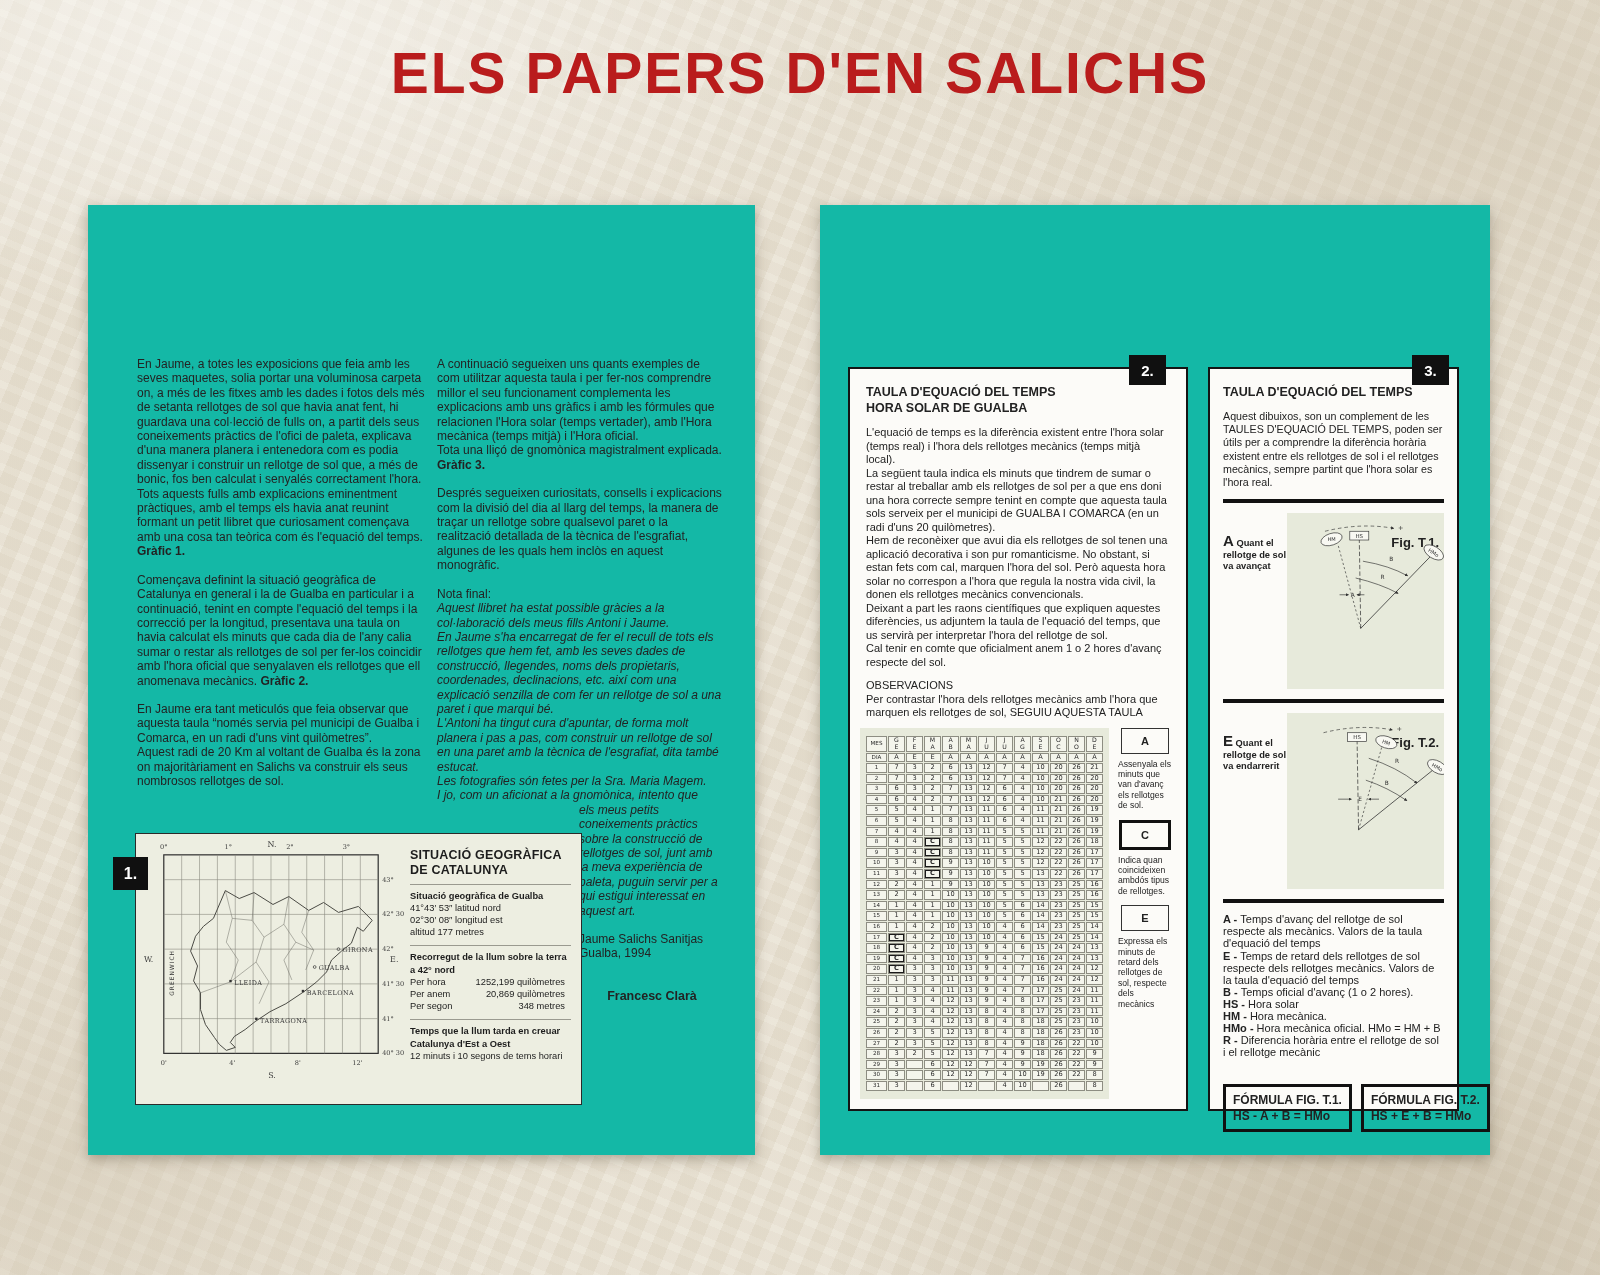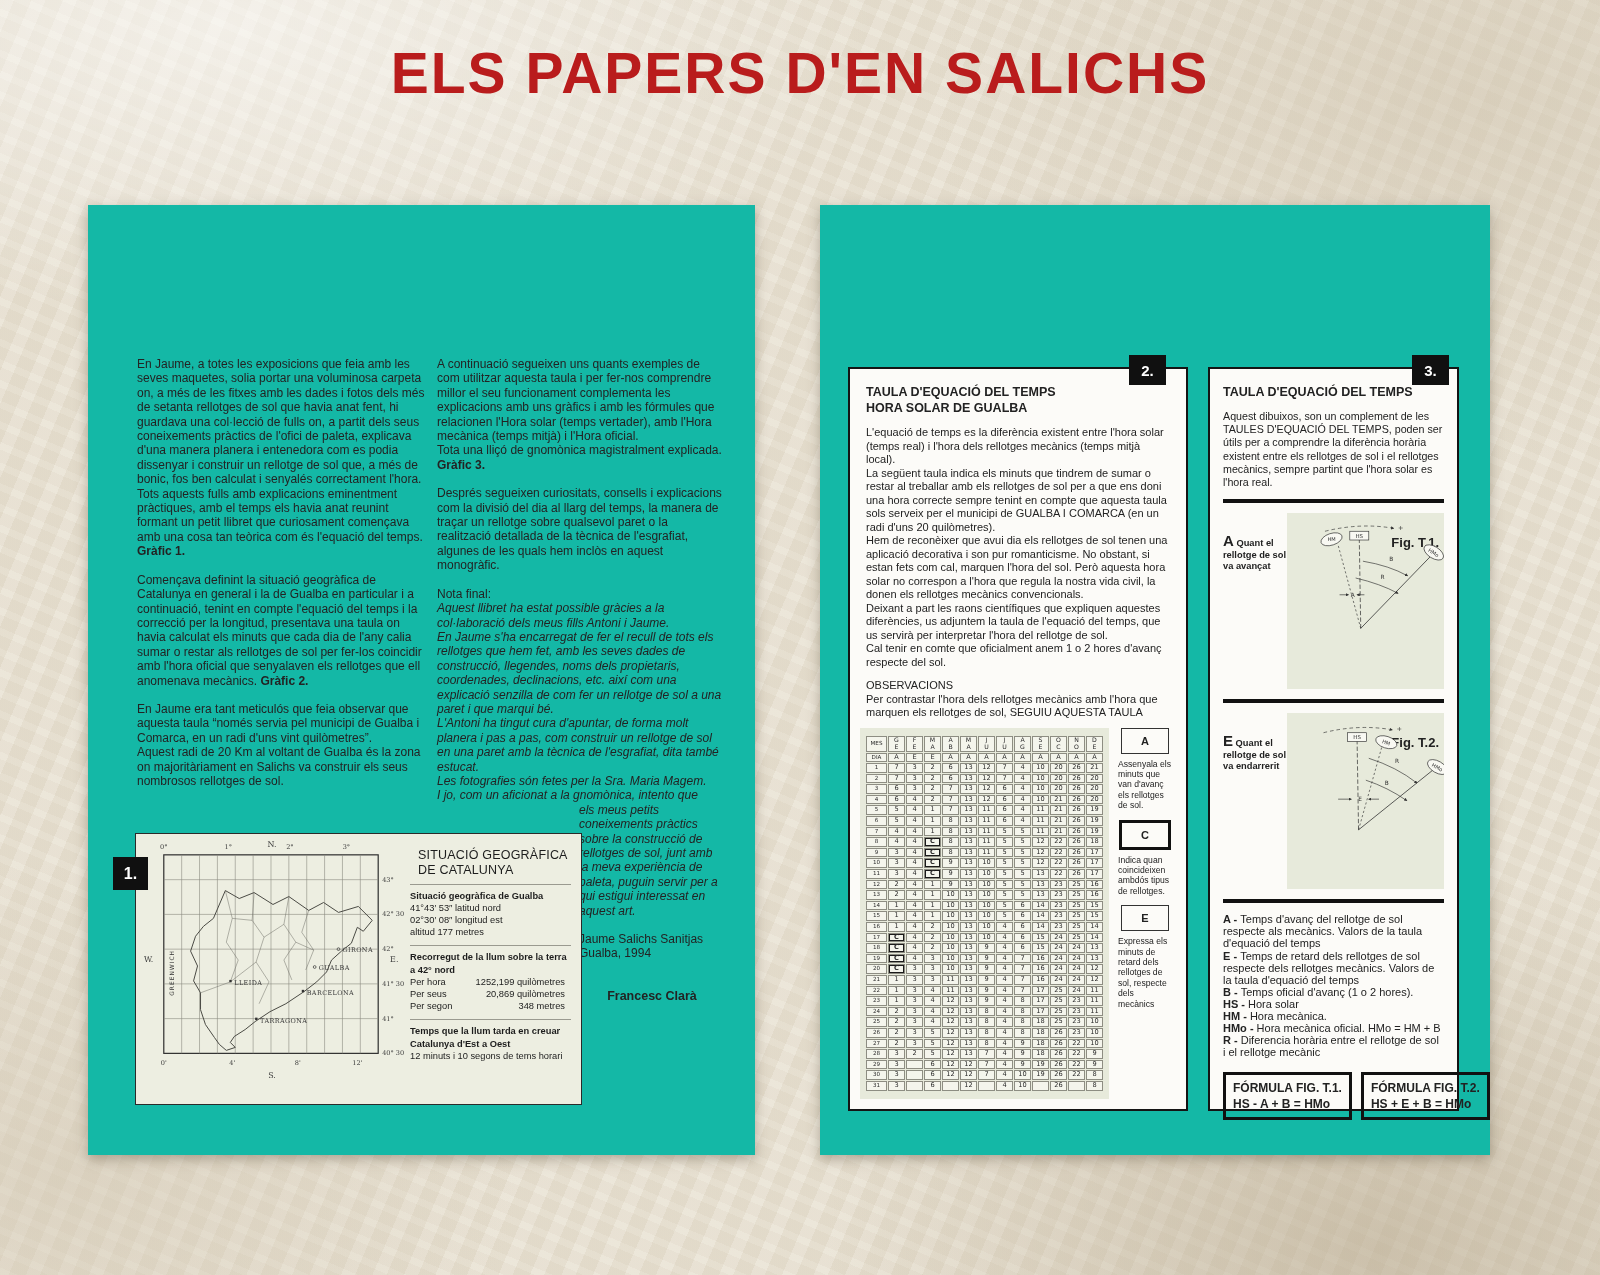--- a/index.html
+++ b/index.html
@@ -31,21 +31,21 @@
   .sig{width:146px;margin-left:auto;margin-top:14px;}
   .author{width:146px;margin-left:auto;margin-top:28px;text-align:center;font-weight:bold;font-size:12.5px;}
 
   
   .figure1{position:absolute;left:47px;top:628px;width:445px;height:270px;
     background:#edeee1;border:1px solid #2a2a2a;display:flex;z-index:2;}
   .fig-num{position:absolute;left:25px;top:652px;width:35px;height:33px;background:#101010;
     color:#fff;font-weight:bold;font-size:16px;display:flex;align-items:center;justify-content:center;z-index:3;}
   .map-wrap{width:268px;height:268px;flex:0 0 auto;}
   .caption{flex:1;padding:14px 10px 6px 6px;color:#1d1d1d;}
-  .cap-title{font-weight:normal;font-size:12.5px;line-height:14.5px;letter-spacing:0.2px;margin-left:8px;}
+  .cap-title{font-weight:bold;font-size:12.5px;line-height:14.5px;letter-spacing:0.2px;}
   .cap-rule{border:none;border-top:1px solid #9a9a90;margin:7px 0 6px 0;}
   .cap-sub{font-weight:bold;font-size:9.3px;line-height:11px;margin-top:2px;}
   .cap-line{font-size:9.3px;line-height:12px;}
   .cap-row{display:flex;font-size:9.3px;line-height:12px;}
   .cap-row span:first-child{width:52px;}
   .cap-row span:last-child{flex:1;text-align:right;padding-right:6px;}
 
   
   .panel{position:absolute;border:2px solid #141414;background:#fcfbf8;}
   #panel2{left:28px;top:162px;width:336px;height:740px;}
@@ -79,21 +79,21 @@
   .p3text{font-size:10.7px;line-height:13.2px;margin:11px 0 0 0;}
   .rule{height:4px;background:#111;margin:10px 0;}
   .figrow{display:flex;}
   .figcap{width:64px;padding-top:22px;font-size:9.3px;font-weight:bold;line-height:11.5px;}
   .figkey{font-size:15px;font-weight:bold;}
   .figarea{flex:1;background:#e7eadb;position:relative;height:176px;}
   .figtag{position:absolute;right:5px;top:22px;font-weight:bold;font-size:13px;}
   .figarea svg{position:absolute;inset:0;}
   .defs{margin-top:9px;font-size:11px;line-height:12.1px;}
   .def-line .term{font-weight:bold;}
-  .formulas{display:flex;gap:9px;margin-top:14px;}
+  .formulas{display:flex;gap:9px;margin-top:26px;}
   .fbox{border:3px solid #111;padding:5px 7px;font-weight:bold;font-size:12px;line-height:16px;white-space:nowrap;}
 
   svg text{font-family:"DejaVu Sans", sans-serif;fill:#333;}
   svg .city{font-family:"DejaVu Serif", serif;font-size:6.5px;letter-spacing:0.4px;fill:#3a3a3a;}
   svg .deg{font-size:6.6px;fill:#3a3a3a;font-family:"DejaVu Serif", serif;}
   svg .cardinal{font-size:8px;fill:#3a3a3a;font-family:"DejaVu Serif", serif;}
 </style>
 </head>
 <body>
 
@@ -188,21 +188,21 @@
         <div class="cap-line">02°30′ 08″ longitud est</div>
         <div class="cap-line">altitud 177 metres</div>
         <hr class="cap-rule">
         <div class="cap-sub">Recorregut de la llum sobre la terra</div>
         <div class="cap-sub">a 42° nord</div>
         <div class="cap-row">
             <span>Per hora</span>
             <span>1252,199 quilòmetres</span>
           </div>
         <div class="cap-row">
-            <span>Per seus</span>
+            <span>Per anem</span>
             <span>20,869 quilòmetres</span>
           </div>
         <div class="cap-row">
             <span>Per segon</span>
             <span>348  metres</span>
           </div>
         <hr class="cap-rule">
         <div class="cap-sub">Temps que la llum tarda en creuar</div>
         <div class="cap-sub">Catalunya d'Est a Oest</div>
         <div class="cap-line">12 minuts i 10 segons de tems horari</div>

